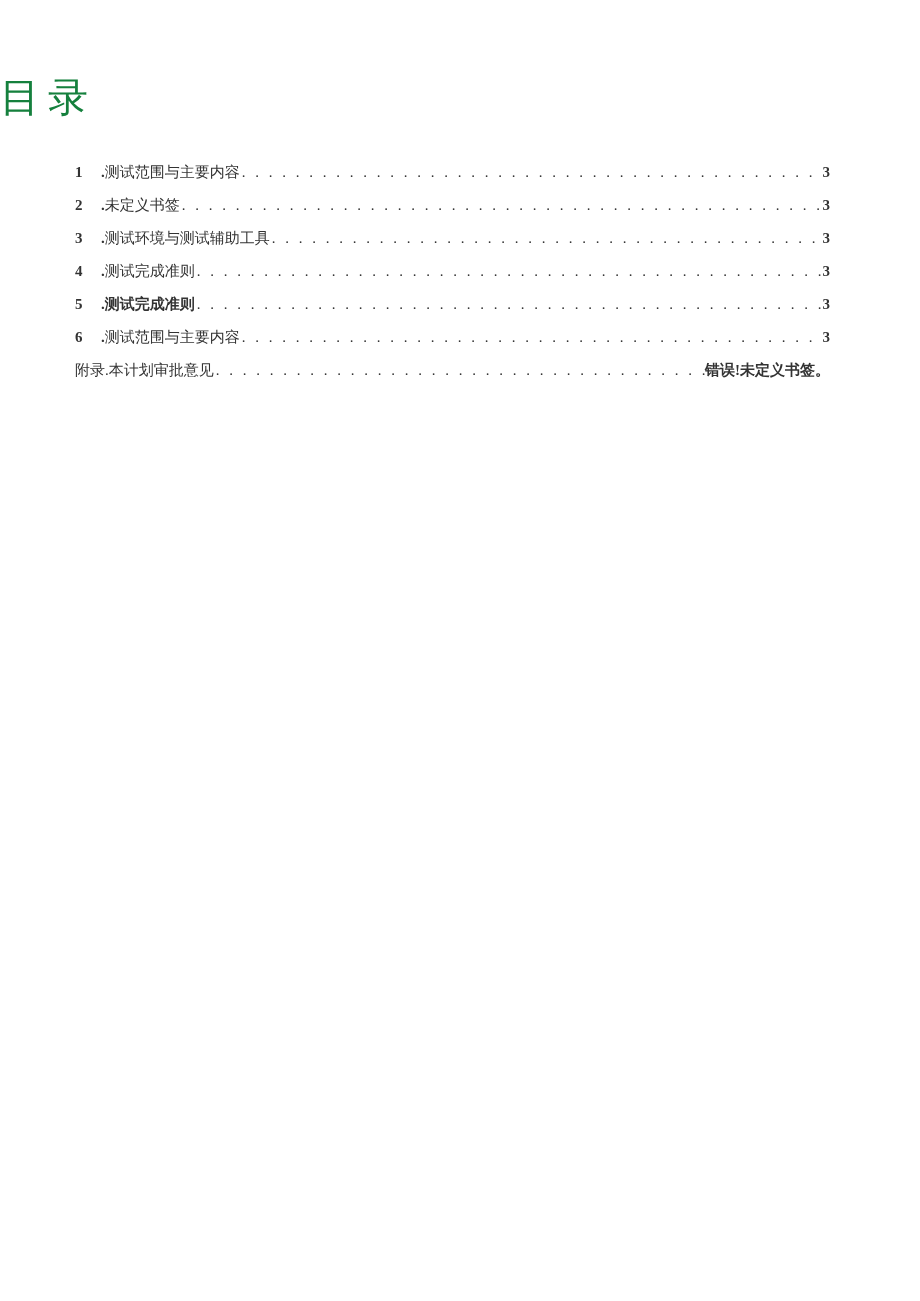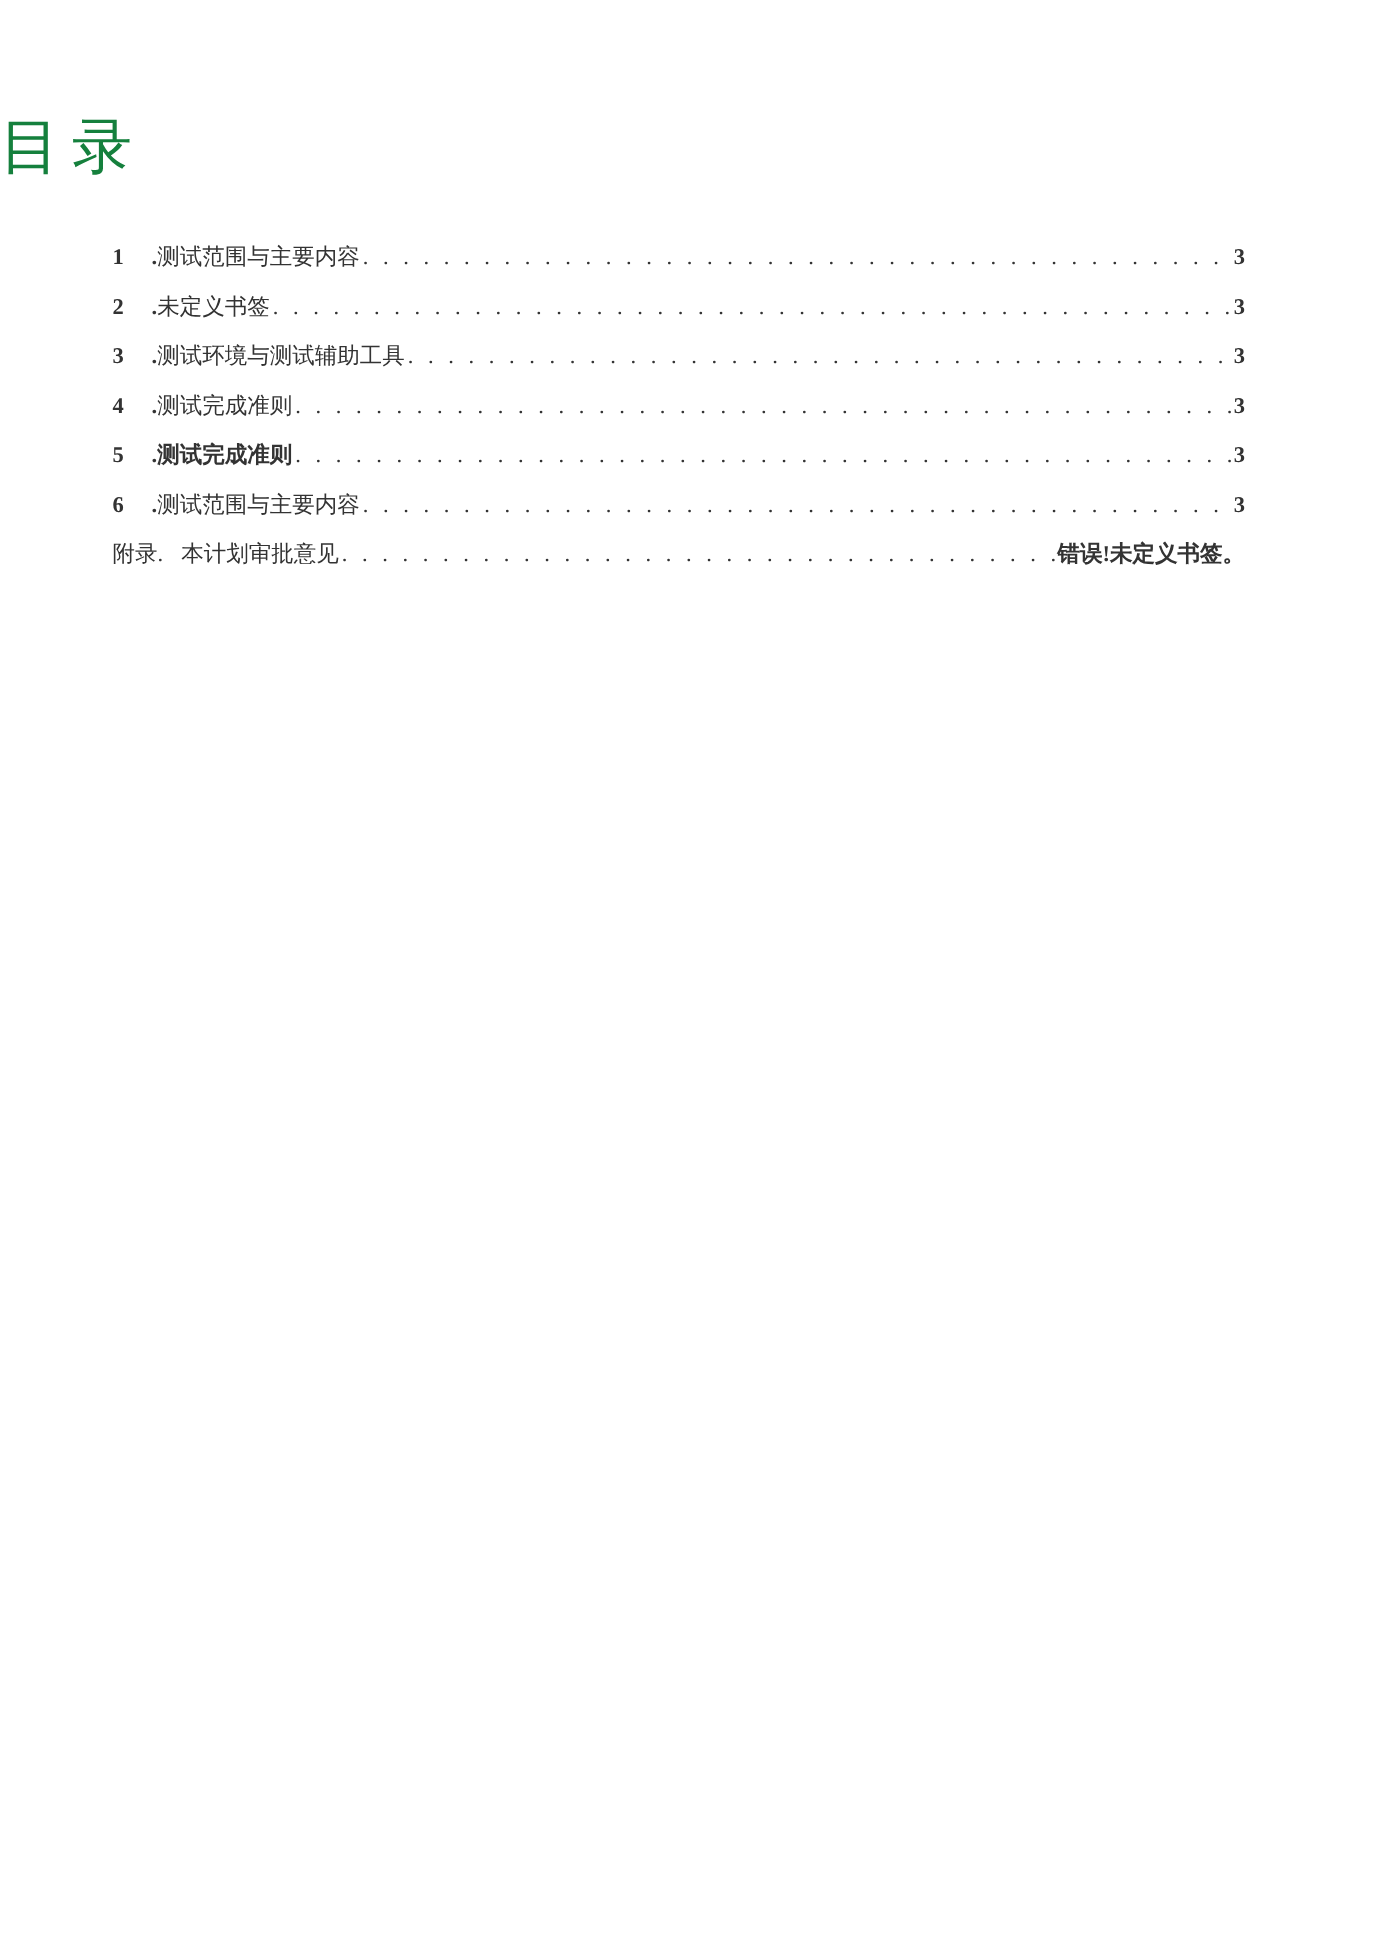--- a/index.html
+++ b/index.html
@@ -69,21 +69,21 @@
     }
     .toc-page {
       flex: 0 0 auto;
       font-weight: bold;
     }
     .toc-page-normal {
       font-weight: bold;
     }
     .toc-appendix-sep {
       flex: 0 0 auto;
-      margin-right: 12px;
+      margin-right: 0px;
     }
   </style>
 </head>
 <body>
 
 <h1 class="page-title">目录</h1>
 
 <div class="toc">
 
   <div class="toc-row">

